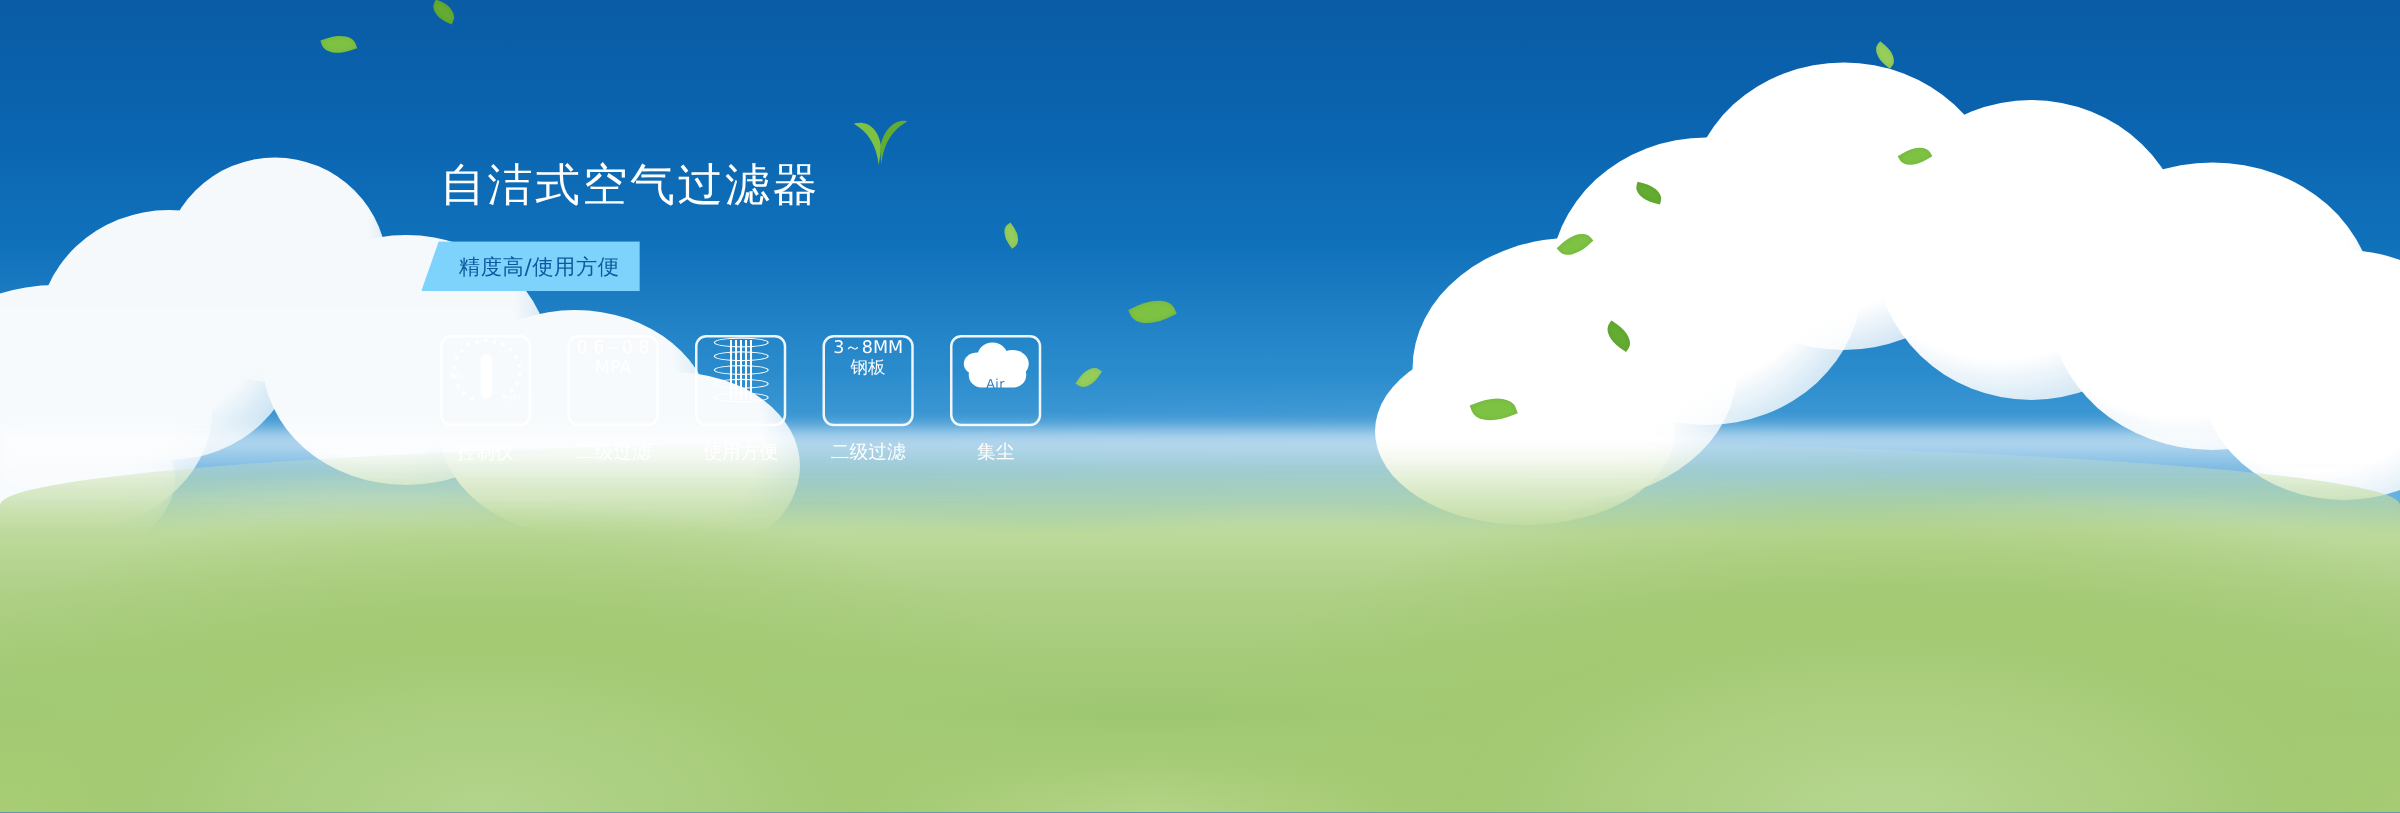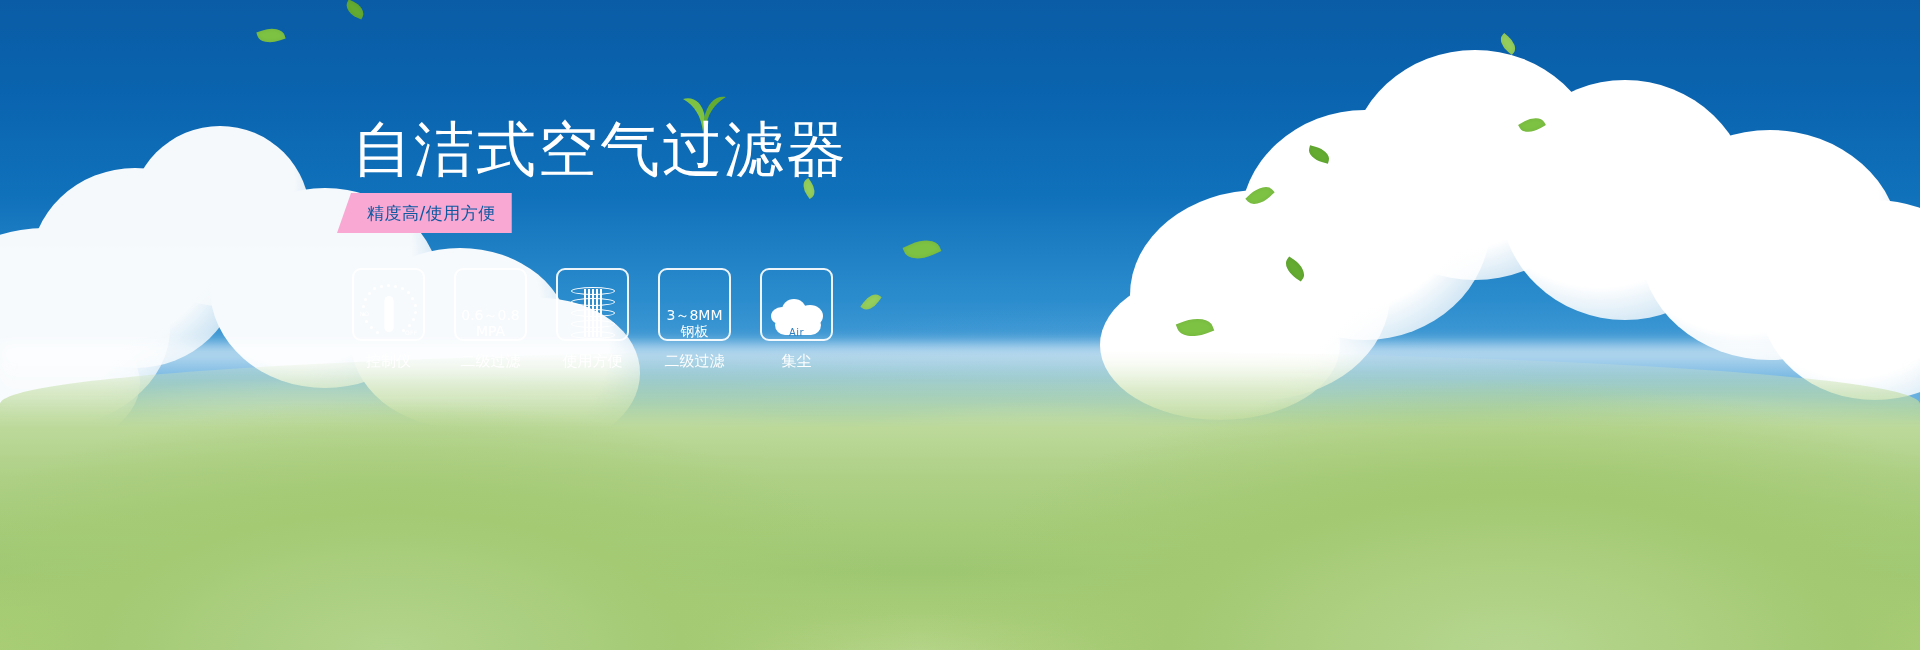--- a/index.html
+++ b/index.html
@@ -90,53 +90,53 @@
   .leaf.pale { background:#95ce5c; }
 
   
   #content { position:absolute; left:0; top:0; width:1920px; height:650px; }
 
   
   #sprout { position:absolute; left:681px; top:92px; width:46px; height:40px; }
 
   #title {
     position:absolute; left:352px; top:121px;
-    font-size:60px; line-height:56px; color:#ffffff;
+    font-size:36px; line-height:56px; color:#ffffff;
     letter-spacing:2px; white-space:nowrap;
     font-family:"DejaVu Sans","Liberation Sans",sans-serif;
     font-weight:400;
   }
 
   
   #tags { position:absolute; left:351px; top:193px; display:flex; height:40px; }
   .tag {
     display:flex; align-items:center; justify-content:center;
     height:40px; font-size:17px; letter-spacing:.5px; white-space:nowrap;
     font-family:"DejaVu Sans","Liberation Sans",sans-serif;
   }
   #tag-0 {
     background:#123f86; color:#ffffff;
     padding:0 17px 0 15px;
     clip-path:polygon(0 0, 100% 0, calc(100% - 14px) 100%, 0 100%);
     padding-right:30px;
   }
   #tag-1 {
-    background:#f9a8d4; color:#0d59a0;
+    background:#7dd3fc; color:#0d59a0;
     padding:0 16px 0 18px;
     margin-left:-14px;
     clip-path:polygon(14px 0, 100% 0, 100% 100%, 0 100%);
     padding-left:30px;
   }
 
   
   #features { position:absolute; left:352px; top:268px; display:flex; gap:29px; }
   .feature { width:73px; display:flex; flex-direction:column; align-items:center; }
   .fbox {
     width:73px; height:73px; border:2px solid rgba(255,255,255,.92);
-    border-radius:9px; display:flex; align-items:flex-end; justify-content:center;
+    border-radius:9px; display:flex; align-items:flex-start; justify-content:center;
     position:relative;
   }
   .ftext { color:#fff; font-size:14px; line-height:16px; text-align:center;
            font-family:"DejaVu Sans","Liberation Sans",sans-serif; letter-spacing:0; }
   .flabel { margin-top:11px; color:#ffffff; font-size:15px; white-space:nowrap;
             font-family:"DejaVu Sans","Liberation Sans",sans-serif; }
 
   
   .gauge { position:relative; width:56px; height:56px; }
   .gauge .needle {

